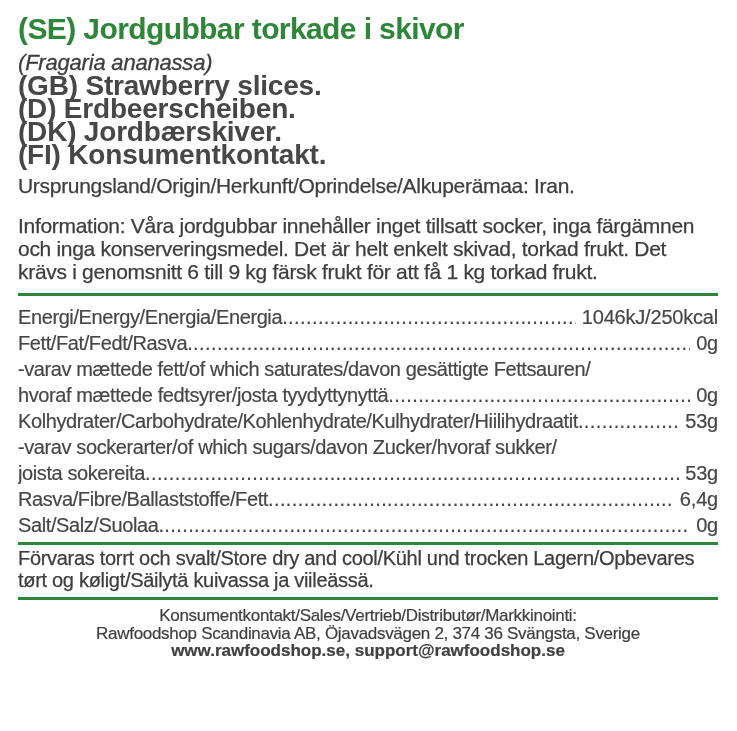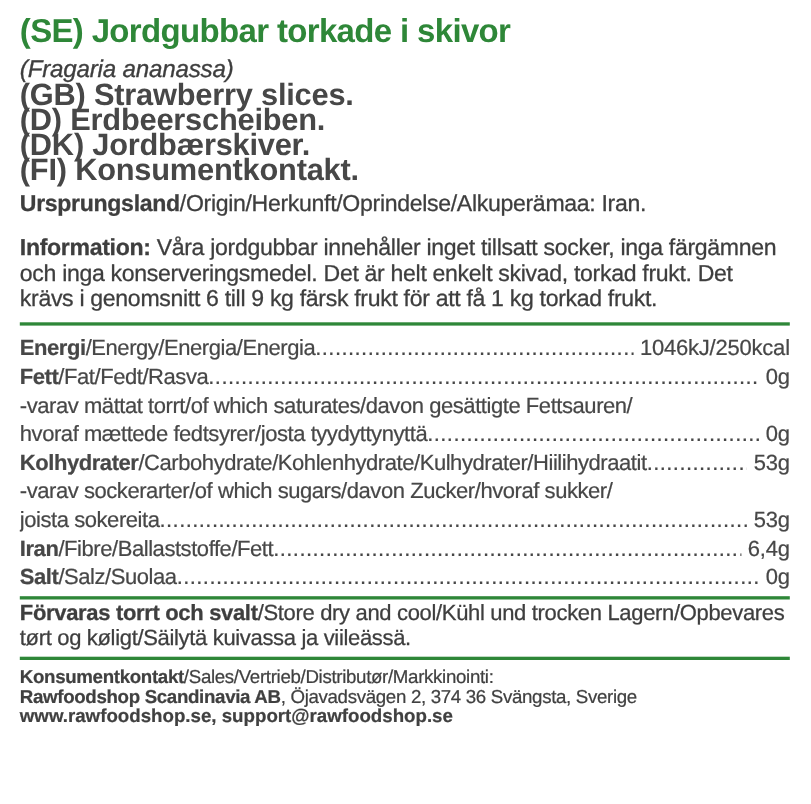--- a/index.html
+++ b/index.html
@@ -23,21 +23,21 @@
     letter-spacing:-0.2px;
   }
   .origin-line{
     margin-top:8px;font-size:21px;line-height:23px;letter-spacing:-0.3px;
     -webkit-text-stroke:0.25px #3e3e3e;
   }
   .info{
     margin-top:17px;font-size:21px;line-height:23px;letter-spacing:-0.3px;
     -webkit-text-stroke:0.25px #3e3e3e;
   }
-  .b{font-weight:bold;}
+  .b{font-weight:normal;}
 
   .rule{height:3px;background:#2e8738;}
   .rule1{margin-top:10px;}
   .rule2{margin-top:4px;}
   .rule3{margin-top:6px;}
 
   .ntable{padding-top:8px;font-size:20px;line-height:26px;color:#474747;
     letter-spacing:-0.4px;-webkit-text-stroke:0.2px #474747;}
   .trow,.l2{display:flex;align-items:baseline;overflow:hidden;}
   .trow span,.l1 span,.l2 span{white-space:nowrap;}
@@ -47,21 +47,21 @@
     letter-spacing:0.4px;
   }
   .val{padding-left:6px;letter-spacing:-0.2px;text-align:right;}
 
   .storage{
     margin-top:2px;font-size:20px;line-height:22px;letter-spacing:-0.3px;
     -webkit-text-stroke:0.25px #3e3e3e;
   }
 
   .footer{
-    margin-top:7px;text-align:left;font-size:17px;line-height:17.5px;
+    margin-top:7px;text-align:center;font-size:17px;line-height:17.5px;
     letter-spacing:-0.3px;color:#404040;-webkit-text-stroke:0.2px #404040;
   }
   .footer .web{font-weight:bold;letter-spacing:0;}
 </style>
 </head>
 <body>
 
 <div class="label">
 
   <div class="title">(SE) Jordgubbar torkade i skivor</div>
@@ -90,21 +90,21 @@
       </div>
 
     <div class="trow">
         <span class="b">Fett</span>
         <span>/Fat/Fedt/Rasva</span>
         <span class="dots"></span>
         <span class="val">0g</span>
       </div>
 
     <div>
-      <div class="l1"><span>-varav mättat torrt/of which saturates/davon gesättigte Fettsauren/</span></div>
+      <div class="l1"><span>-varav mættede fett/of which saturates/davon gesättigte Fettsauren/</span></div>
       <div class="l2">
           <span>hvoraf mættede fedtsyrer/josta tyydyttynyttä</span>
           <span class="dots"></span>
           <span class="val">0g</span>
         </div>
     </div>
 
     <div class="trow">
         <span class="b">Kolhydrater</span>
         <span>/Carbohydrate/Kohlenhydrate/Kulhydrater/Hiilihydraatit</span>
@@ -115,21 +115,21 @@
     <div>
       <div class="l1"><span>-varav sockerarter/of which sugars/davon Zucker/hvoraf sukker/</span></div>
       <div class="l2">
           <span>joista sokereita</span>
           <span class="dots"></span>
           <span class="val">53g</span>
         </div>
     </div>
 
     <div class="trow">
-        <span class="b">Iran</span>
+        <span class="b">Rasva</span>
         <span>/Fibre/Ballaststoffe/Fett</span>
         <span class="dots"></span>
         <span class="val">6,4g</span>
       </div>
 
 
     <div class="trow">
         <span class="b">Salt</span>
         <span>/Salz/Suolaa</span>
         <span class="dots"></span>

